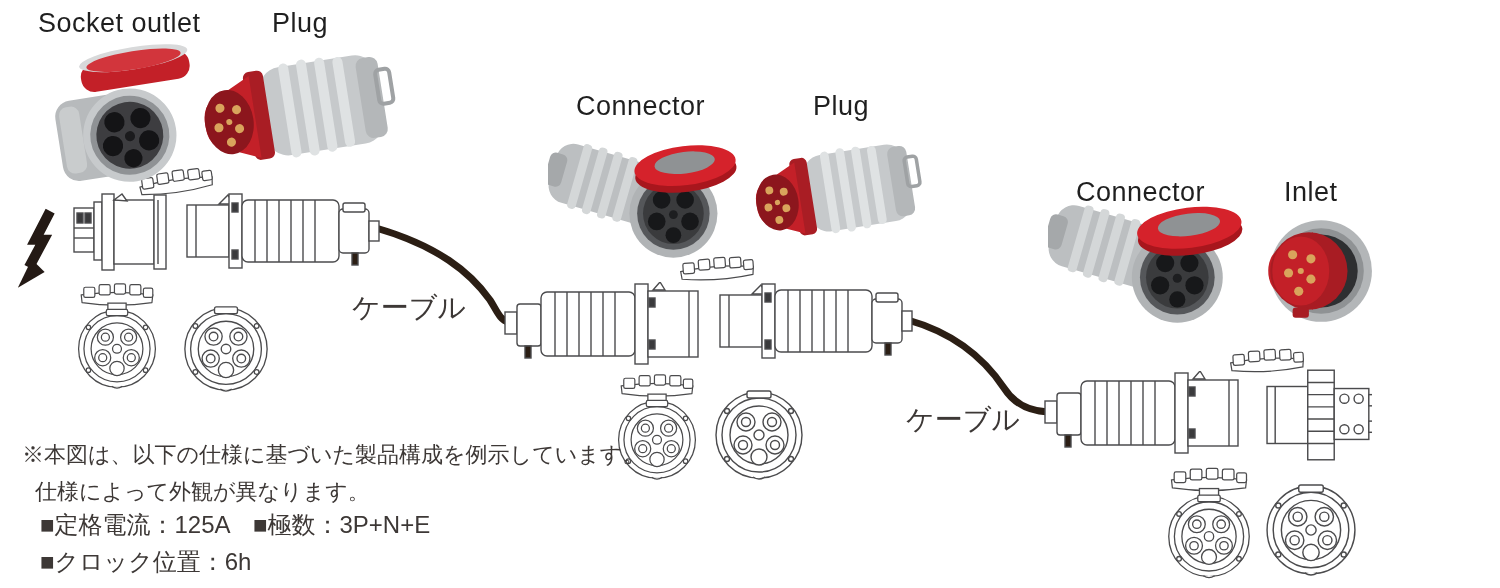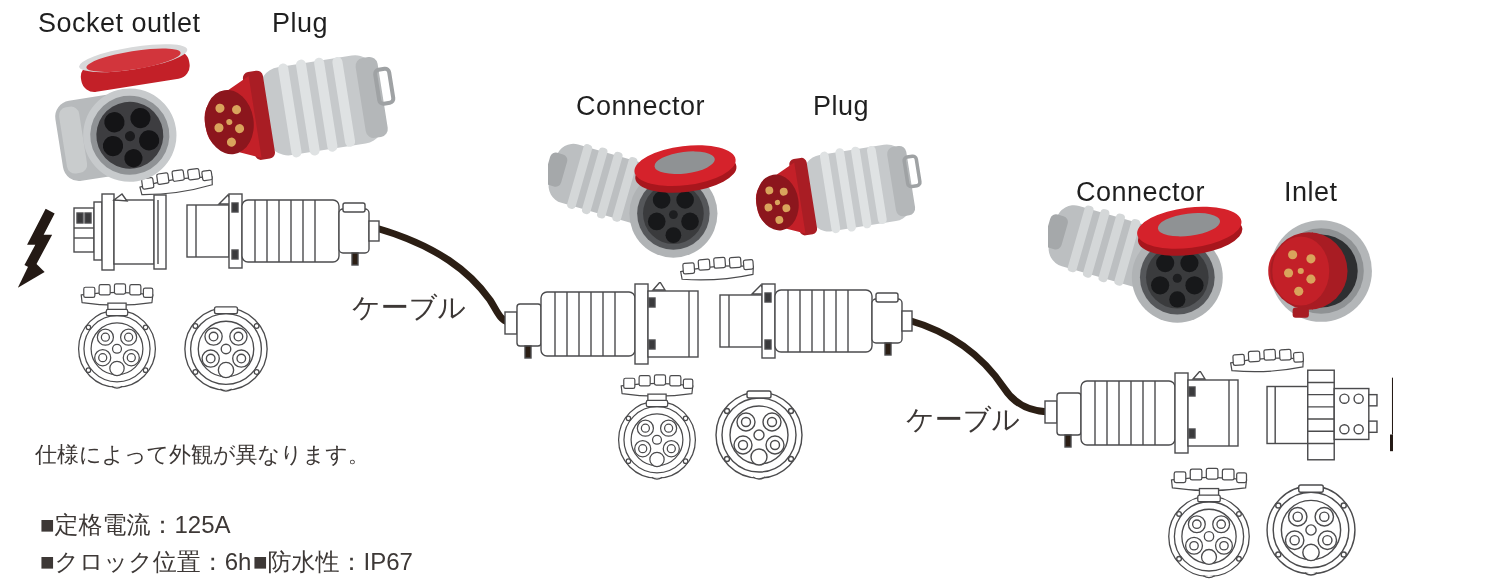--- a/index.html
+++ b/index.html
@@ -1,18 +1,18 @@
 <!DOCTYPE html>
 <html><head>
 <meta charset="utf-8">
 <style>
   html,body{margin:0;padding:0;background:#fff;}
   .stage{
     position:relative;width:1372px;height:588px;background:#ffffff;
-    font-family:"Liberation Sans", sans-serif;overflow:hidden;padding-left:21px;
+    font-family:"Liberation Sans", sans-serif;overflow:hidden;
   }
   .lbl{position:absolute;color:#1f1f1f;font-weight:500;font-size:27px;letter-spacing:.5px;white-space:nowrap;}
   .jp{position:absolute;color:#3d3836;font-size:28px;font-weight:500;white-space:nowrap;}
   .notes{position:absolute;left:22px;top:436px;color:#3d3836;font-size:22px;line-height:37px;font-weight:400;}
   .notes .line2{margin-left:13px;}
   .spec{position:absolute;color:#3d3836;font-size:24px;font-weight:400;white-space:nowrap;}
   svg.part{position:absolute;overflow:visible;}
   .defs{position:absolute;width:0;height:0;}
 </style>
 </head>
@@ -338,19 +338,20 @@
   <div class="lbl" style="left:576px;top:91px;">Connector</div>
   <div class="lbl" style="left:813px;top:91px;">Plug</div>
   <div class="lbl" style="left:1076px;top:177px;">Connector</div>
   <div class="lbl" style="left:1284px;top:177px;">Inlet</div>
 
   <div class="jp" style="left:352px;top:289px;">ケーブル</div>
   <div class="jp" style="left:906px;top:401px;">ケーブル</div>
   <div class="jp" style="left:1412px;top:464px;font-size:20px;">機器</div>
 
   <div class="notes">
+    <div>※本図は、以下の仕様に基づいた製品構成を例示しています。</div>
     <div class="line2">仕様によって外観が異なります。</div>
   </div>
   <div class="spec" style="left:40px;top:509px;">■定格電流：125A</div>
+  <div class="spec" style="left:253px;top:509px;">■極数：3P+N+E</div>
   <div class="spec" style="left:40px;top:546px;">■クロック位置：6h</div>
-  <div class="spec" style="left:253px;top:546px;">■防水性：IP67</div>
 
 </div>
 
 </body></html>

